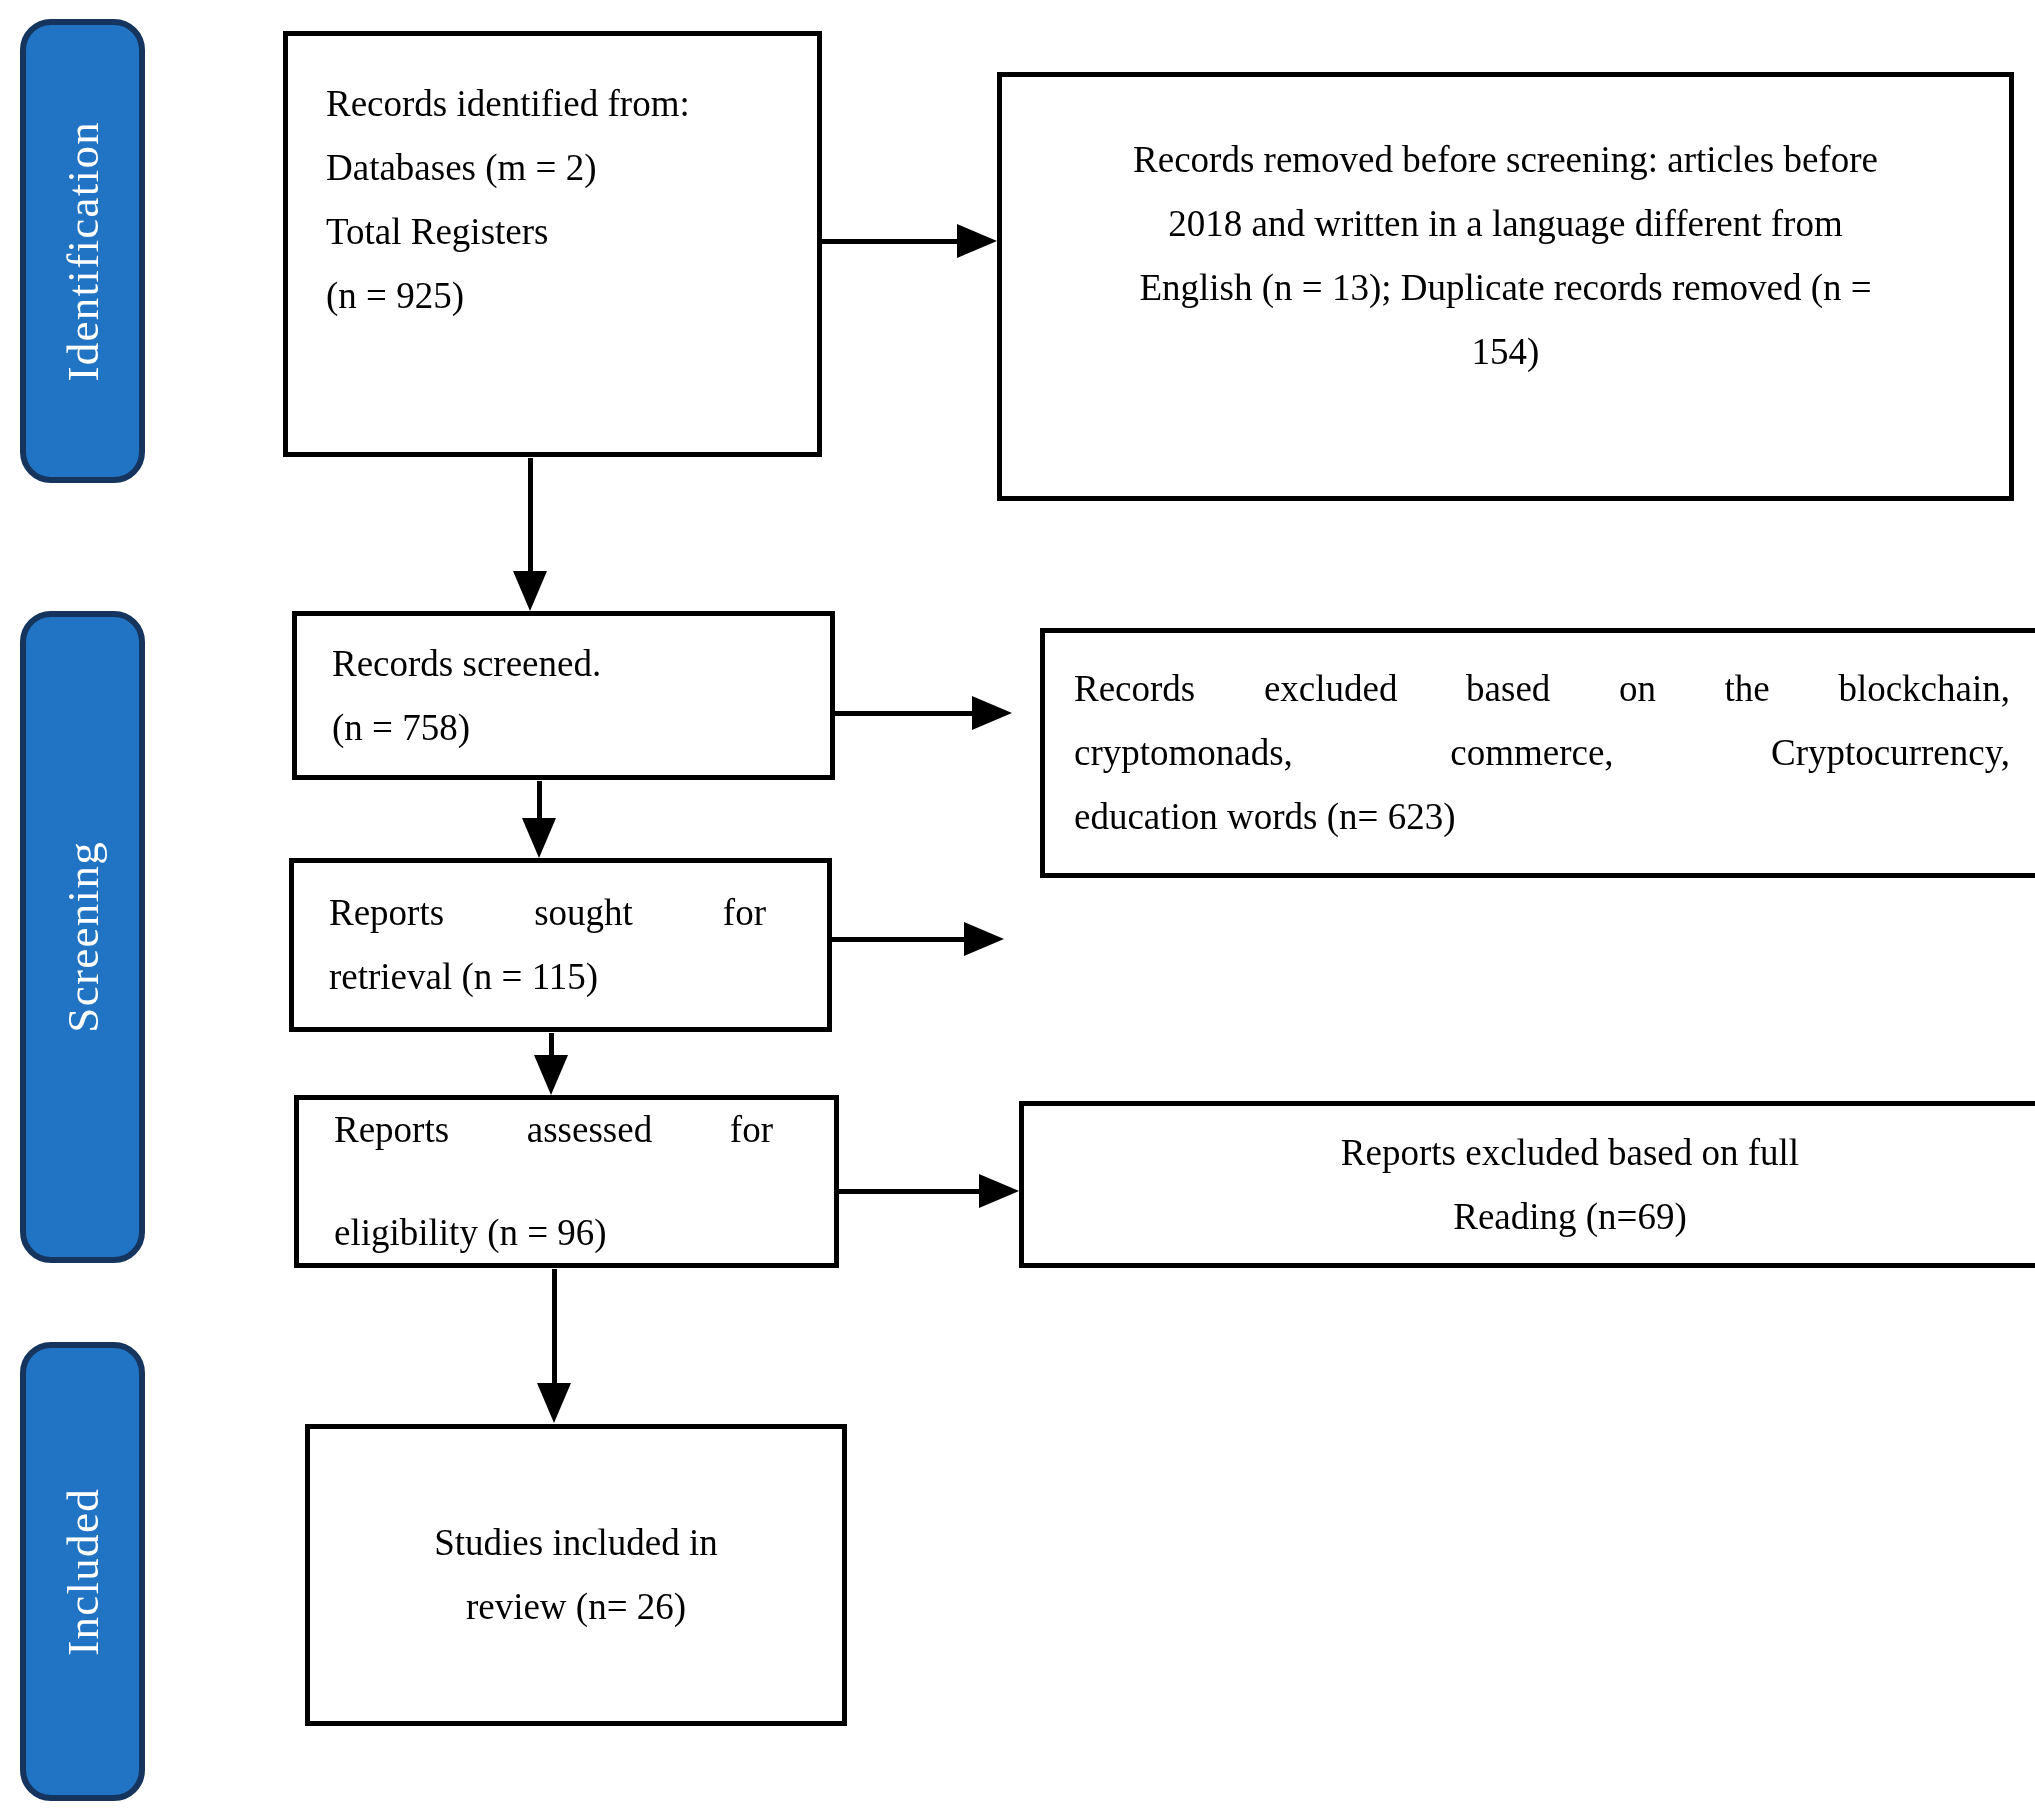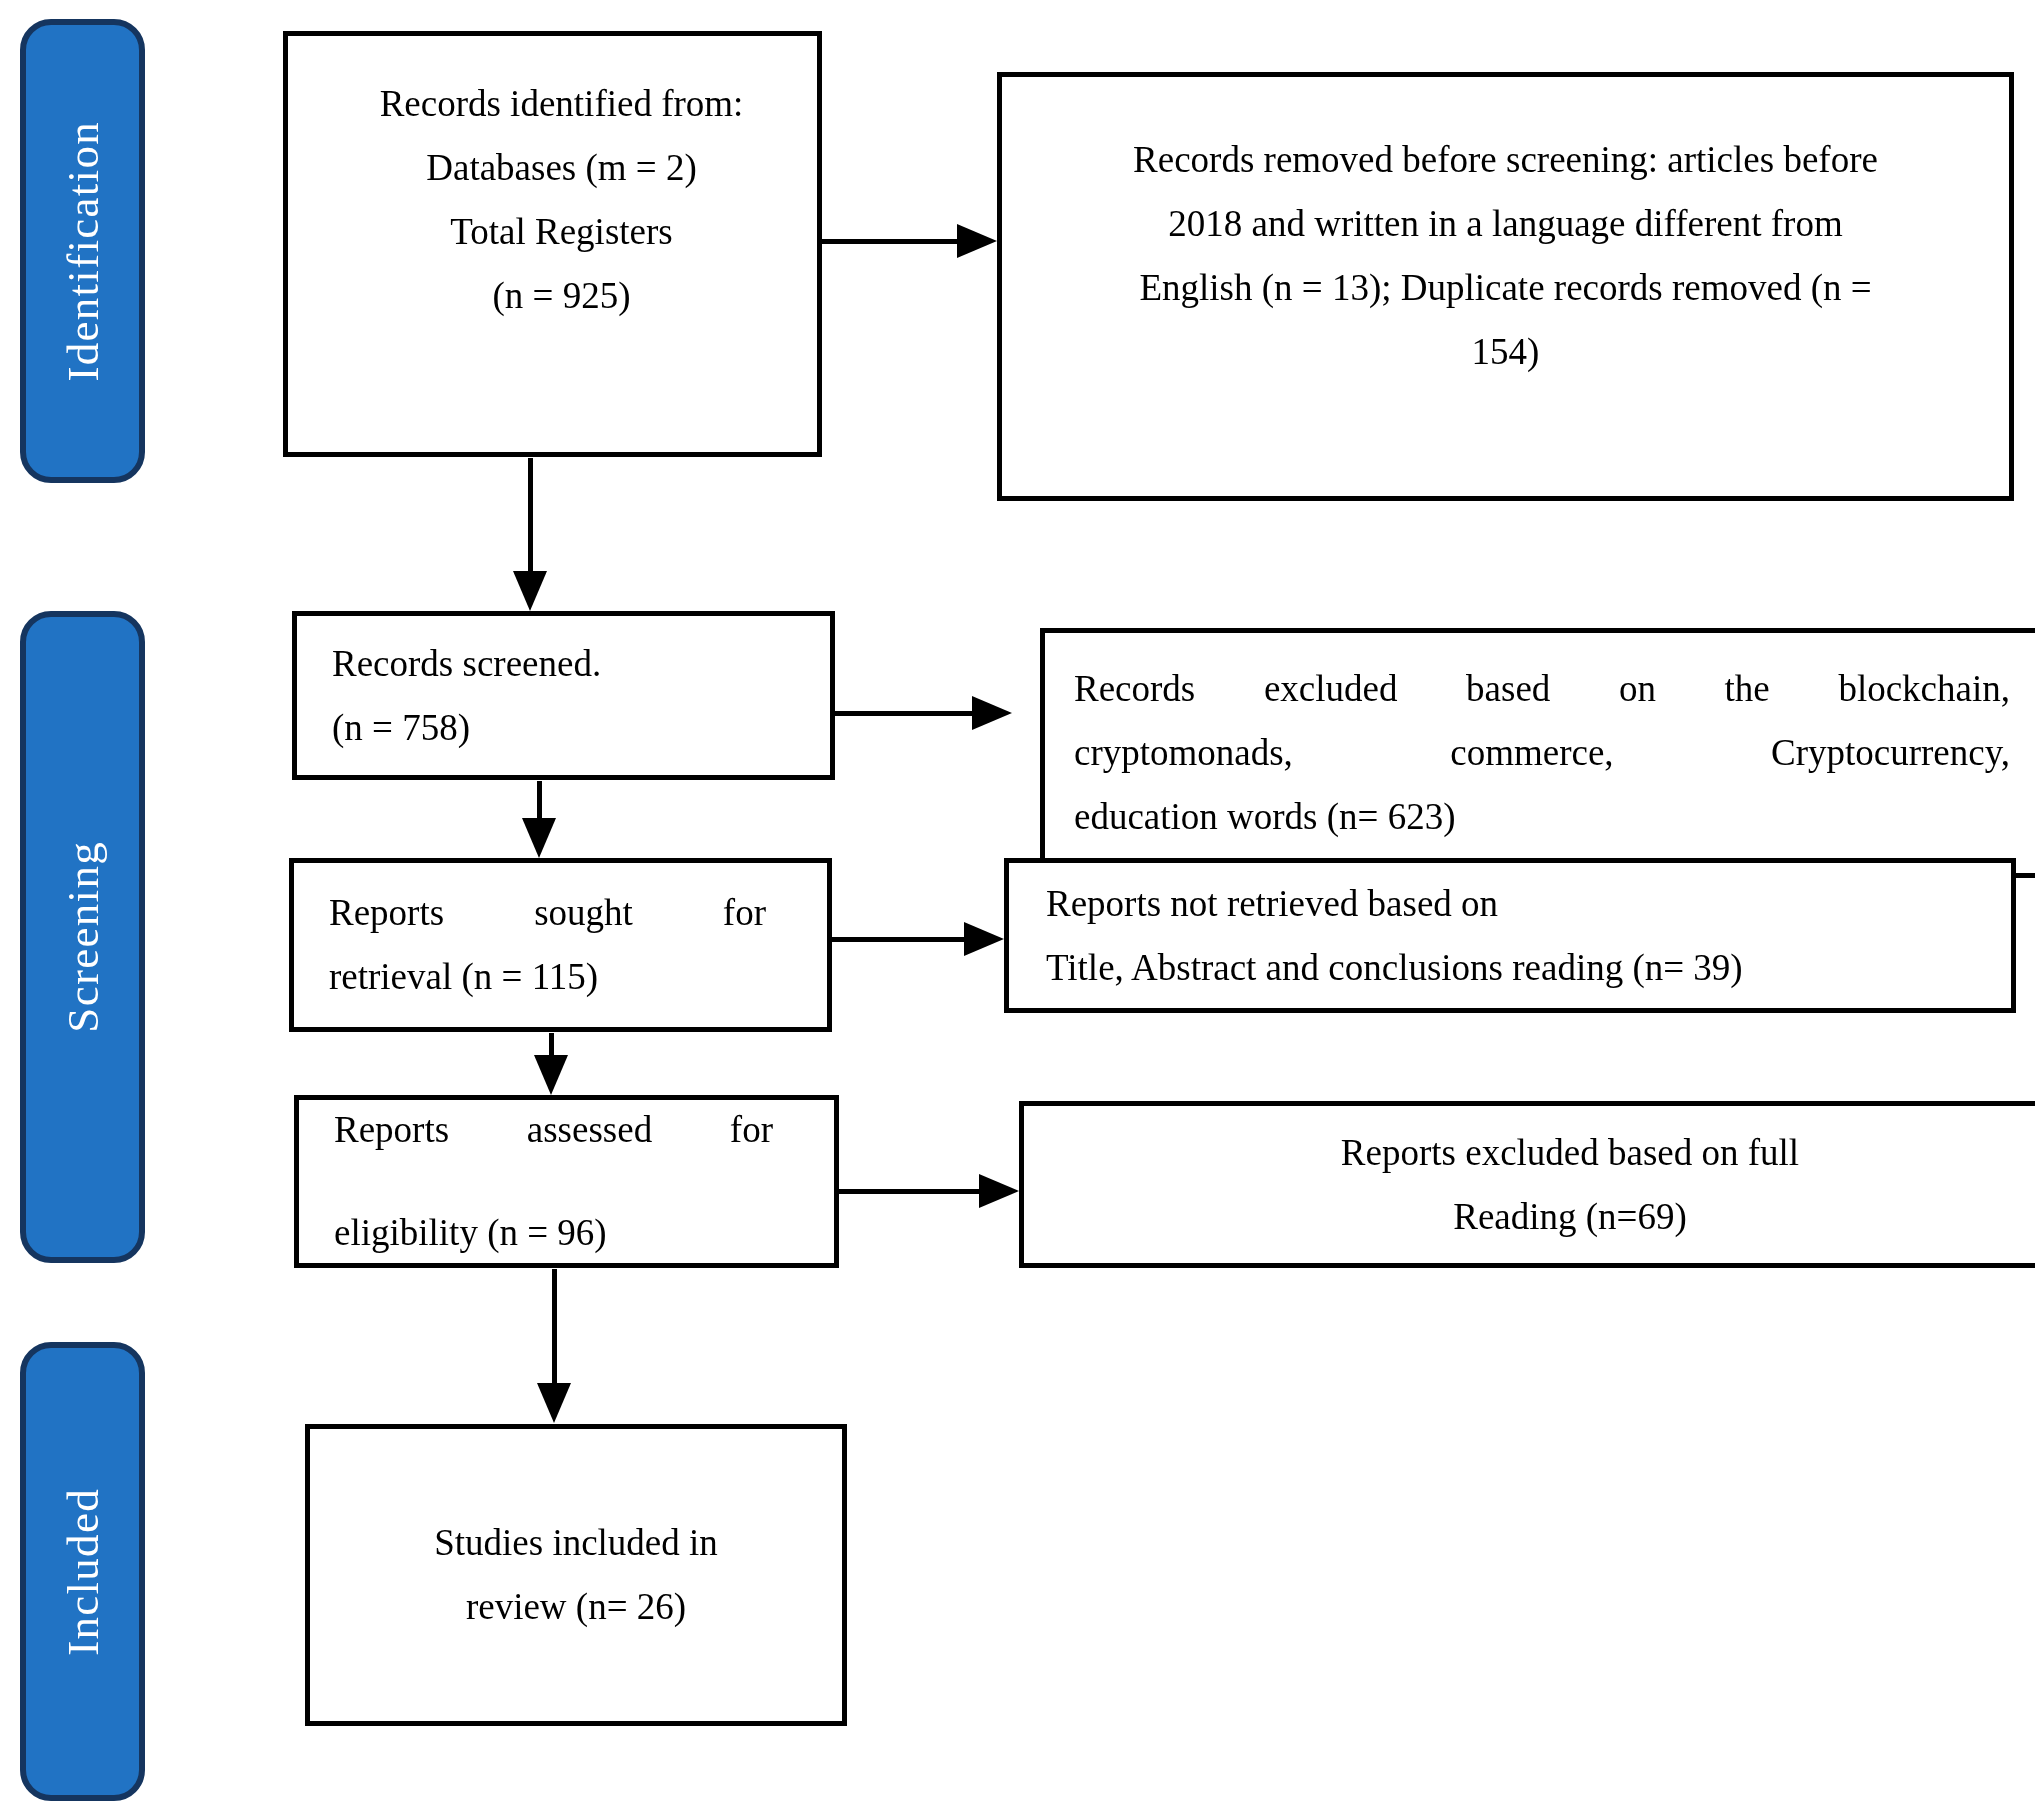--- a/index.html
+++ b/index.html
@@ -78,21 +78,21 @@
   <div class="stage" style="top:19px; height:464px;">
     <span class="stage-text">Identification</span>
   </div>
   <div class="stage" style="top:611px; height:652px;">
     <span class="stage-text">Screening</span>
   </div>
   <div class="stage" style="top:1342px; height:459px;">
     <span class="stage-text">Included</span>
   </div>
 
-  <div class="fbox" style="left:283px; top:31px; width:539px; height:426px; padding:12px 20px 101px 38px;align-items:center;">
+  <div class="fbox" style="left:283px; top:31px; width:539px; height:426px; padding:12px 20px 101px 38px;">
     <div class="bline">Records identified from:</div>
     <div class="bline">Databases (m = 2)</div>
     <div class="bline">Total Registers</div>
     <div class="bline">(n = 925)</div>
   </div>
 
   <div class="fbox center" style="left:997px; top:40px; width:1017px; height:429px; padding:0 20px 61px 20px;margin-top:32px;">
     <div class="bline">Records removed before screening: articles before</div>
     <div class="bline">2018 and written in a language different from</div>
     <div class="bline">English (n = 13); Duplicate records removed (n =</div>
@@ -108,24 +108,20 @@
     <div class="jline">Records excluded based on the blockchain,</div>
     <div class="jline">cryptomonads, commerce, Cryptocurrency,</div>
     <div class="bline">education words (n= 623)</div>
   </div>
 
   <div class="fbox" style="left:289px; top:858px; width:543px; height:174px; padding:0 61px 0 35px;">
     <div class="jline">Reports sought for</div>
     <div class="bline">retrieval (n = 115)</div>
   </div>
 
-  <div class="fbox" style="left:1004px; top:858px; width:1012px; height:155px; padding:0 27px 0 37px;">
-    <div class="bline">Reports not retrieved based on</div>
-    <div class="bline">Title, Abstract and conclusions reading (n= 39)</div>
-  </div>
 
   <div class="fbox" style="left:294px; top:1095px; width:545px; height:173px; padding:0 61px 0 35px;gap:39px;">
     <div class="jline">Reports assessed for</div>
     <div class="bline">eligibility (n = 96)</div>
   </div>
 
   <div class="fbox center" style="left:1019px; top:1101px; width:1102px; height:167px; padding:0 27px;">
     <div class="bline">Reports excluded based on full</div>
     <div class="bline">Reading (n=69)</div>
   </div>

